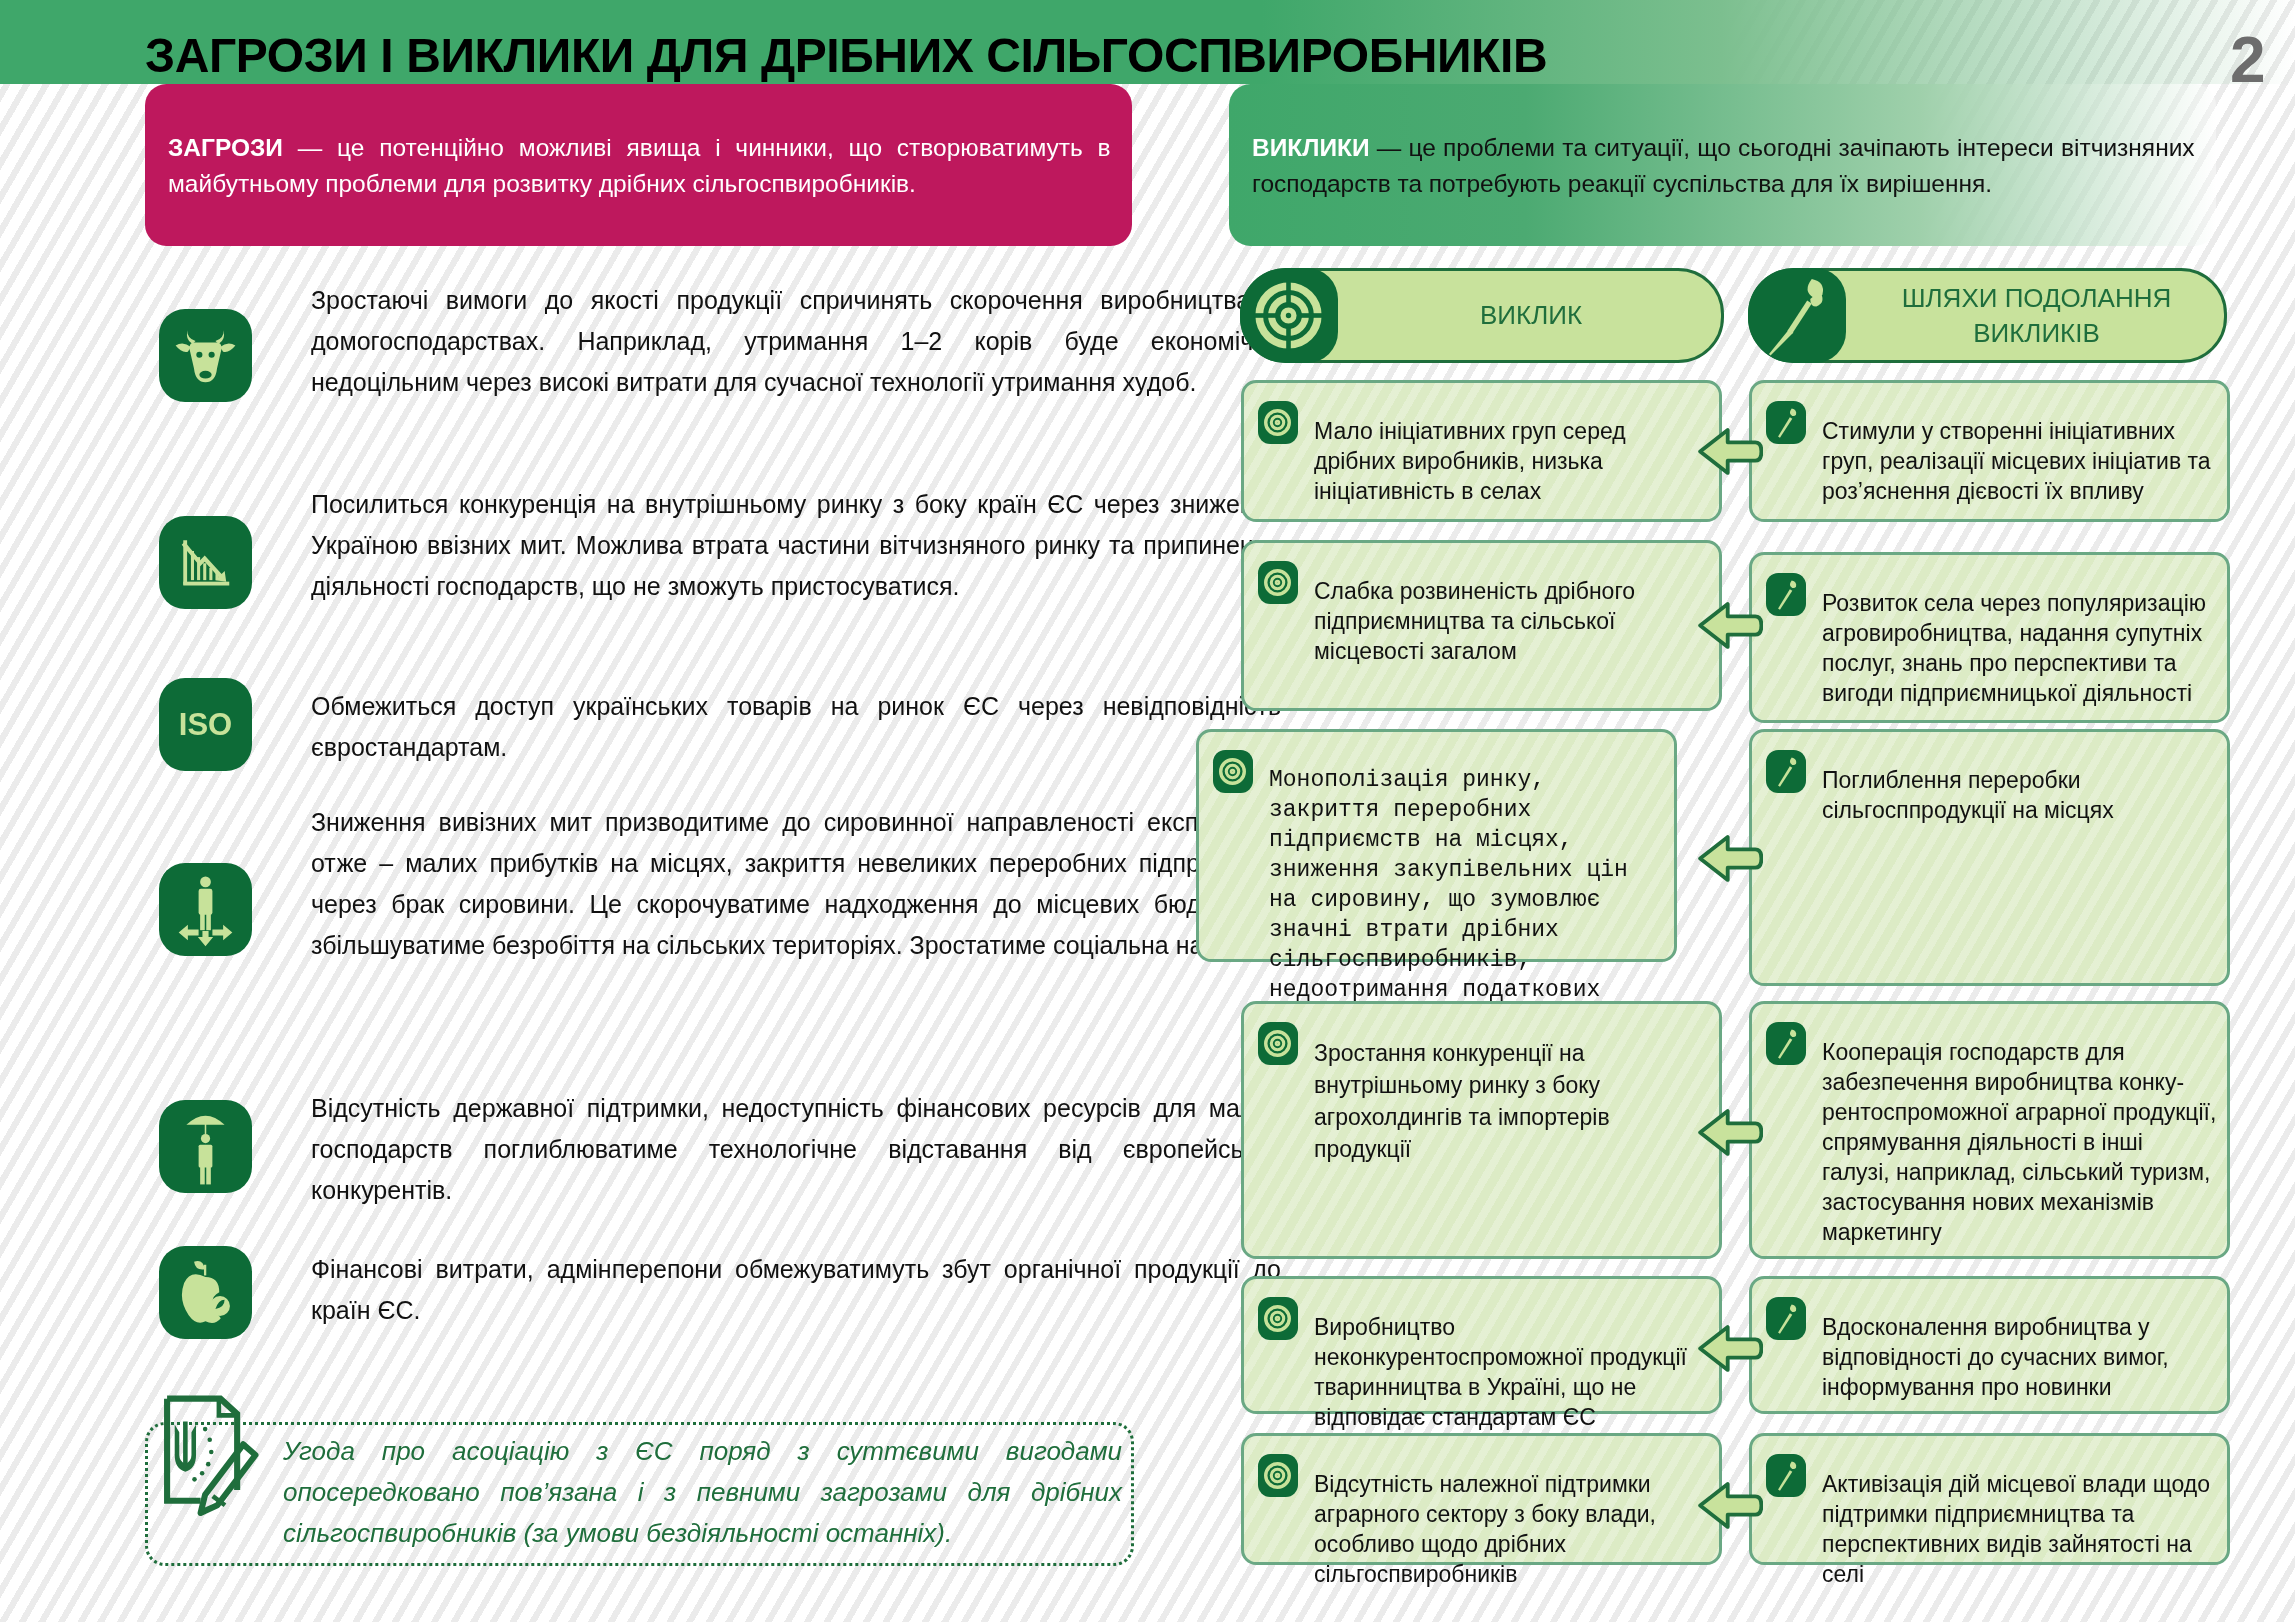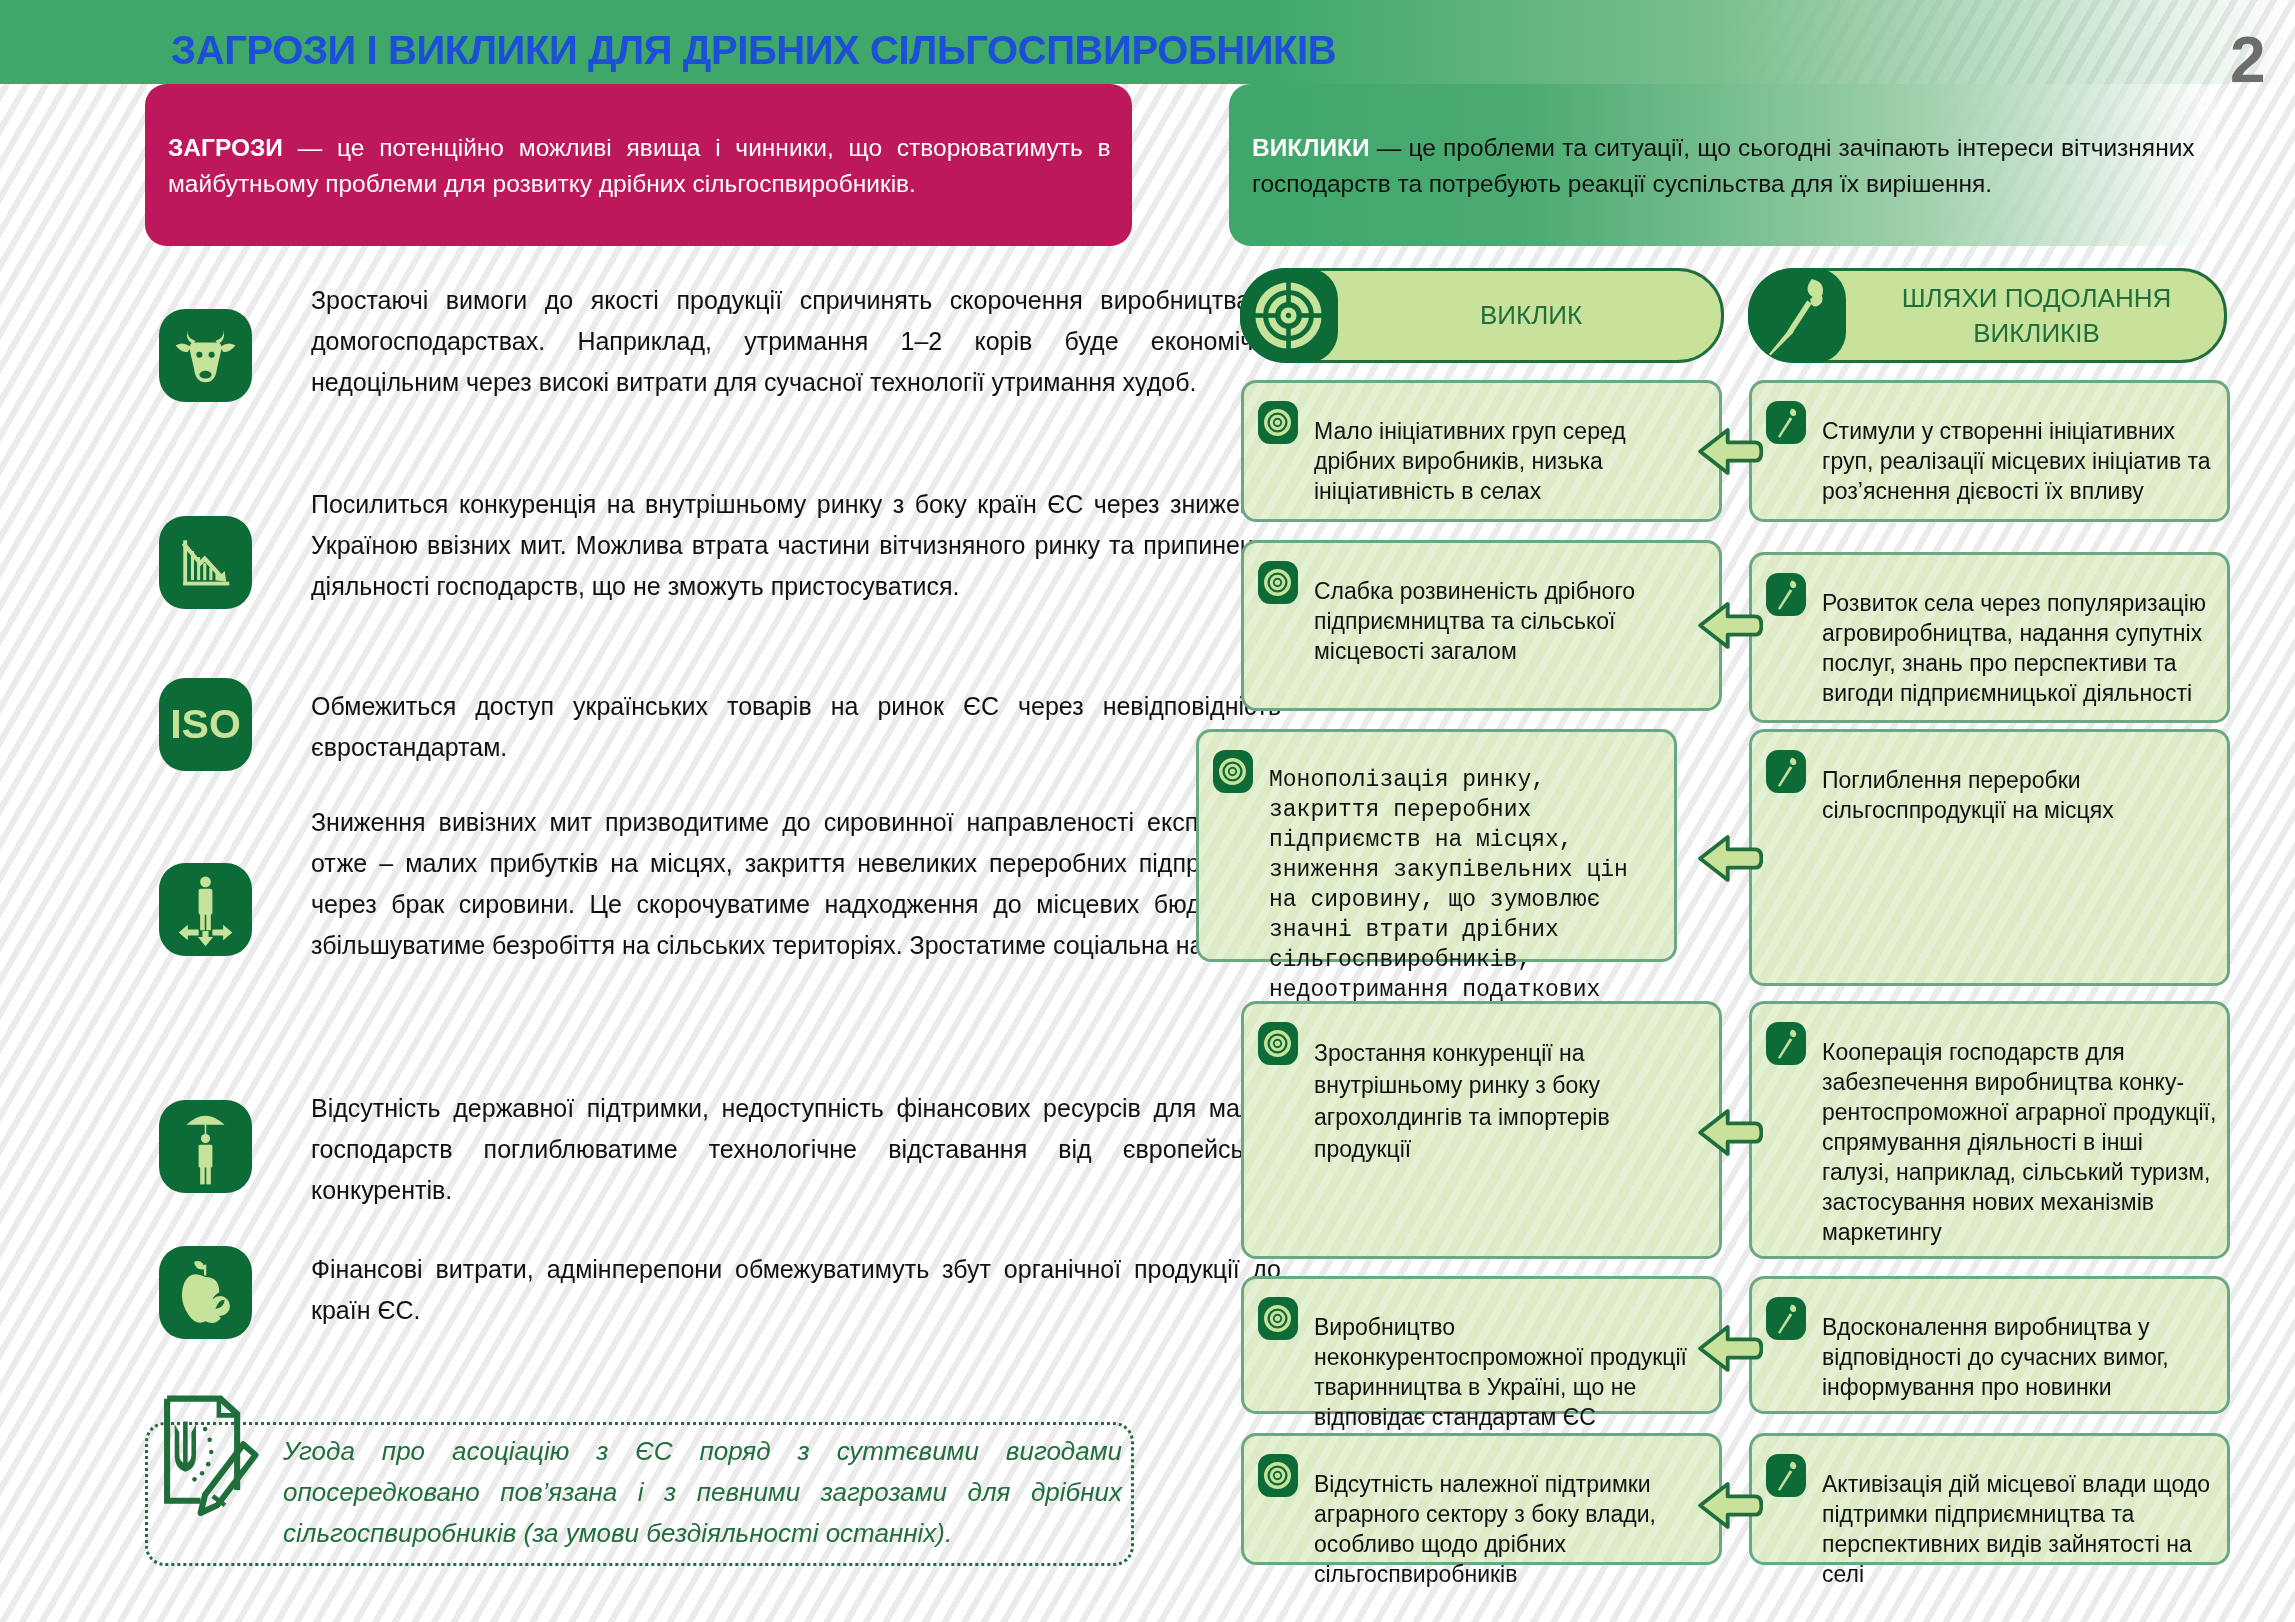--- a/index.html
+++ b/index.html
@@ -9,22 +9,22 @@
     font-family: "Liberation Sans", "DejaVu Sans", sans-serif;
     background-color: #f4f4f4;
     background-image: repeating-linear-gradient(-60deg, #ffffff 0px, #ffffff 10.7px, #ebebeb 10.7px, #ebebeb 17px);
     color: #111;
   }
   .header-band {
     position: absolute; left: 0; top: 0; width: 2295px; height: 84px;
     background: linear-gradient(90deg, #3fa76a 0%, #3fa76a 55%, #7cbf8f 75%, rgba(255,255,255,0) 100%);
   }
   .page-title {
-    position: absolute; left: 171px; top: 27.5px;
-    font-size: 40px; font-weight: bold; color: #1d4ed8; letter-spacing: -0.4px;
+    position: absolute; left: 145px; top: 27.5px;
+    font-size: 48px; font-weight: bold; color: #000000; letter-spacing: -0.4px;
   }
   .page-number {
     position: absolute; left: 2230px; top: 23px;
     font-size: 64px; font-weight: bold; color: #6d6d6d;
   }
   .def-box {
     position: absolute; top: 84px; height: 162px;
     padding: 46px 21.4px 0 23px;
     font-size: 24.5px; line-height: 36px; text-align: justify;
     border-radius: 0 0 21.4px 21.4px;
@@ -44,21 +44,21 @@
   .threat-list { position: absolute; left: 0; top: 0; }
   .threat-icon {
     position: absolute; left: 0; width: 93px; height: 93px;
     background: #0d6b37; border-radius: 26px;
     display: flex; align-items: center; justify-content: center;
   }
   .threat-text {
     position: absolute; left: 152px; width: 970px;
     font-size: 25px; line-height: 41px; text-align: justify; color: #111;
   }
-  .iso-label { color: #c7e29a; font-weight: bold; font-size: 41px; font-family: "Liberation Sans", sans-serif; }
+  .iso-label { color: #c7e29a; font-weight: bold; font-size: 31px; font-family: "Liberation Sans", sans-serif; }
 
   .note-box {
     position: absolute; left: 145px; top: 1422px; width: 989px; height: 144px;
     border: 3.1px dotted #1f6e3c; border-radius: 20px;
   }
   .note-icon { position: absolute; left: 161px; top: 1394px; width: 99px; height: 122px; }
   .note-text {
     position: absolute; left: 283px; top: 1431px; width: 839px;
     font-size: 26px; line-height: 41px; font-style: italic; color: #1f6e3c; text-align: justify;
   }

